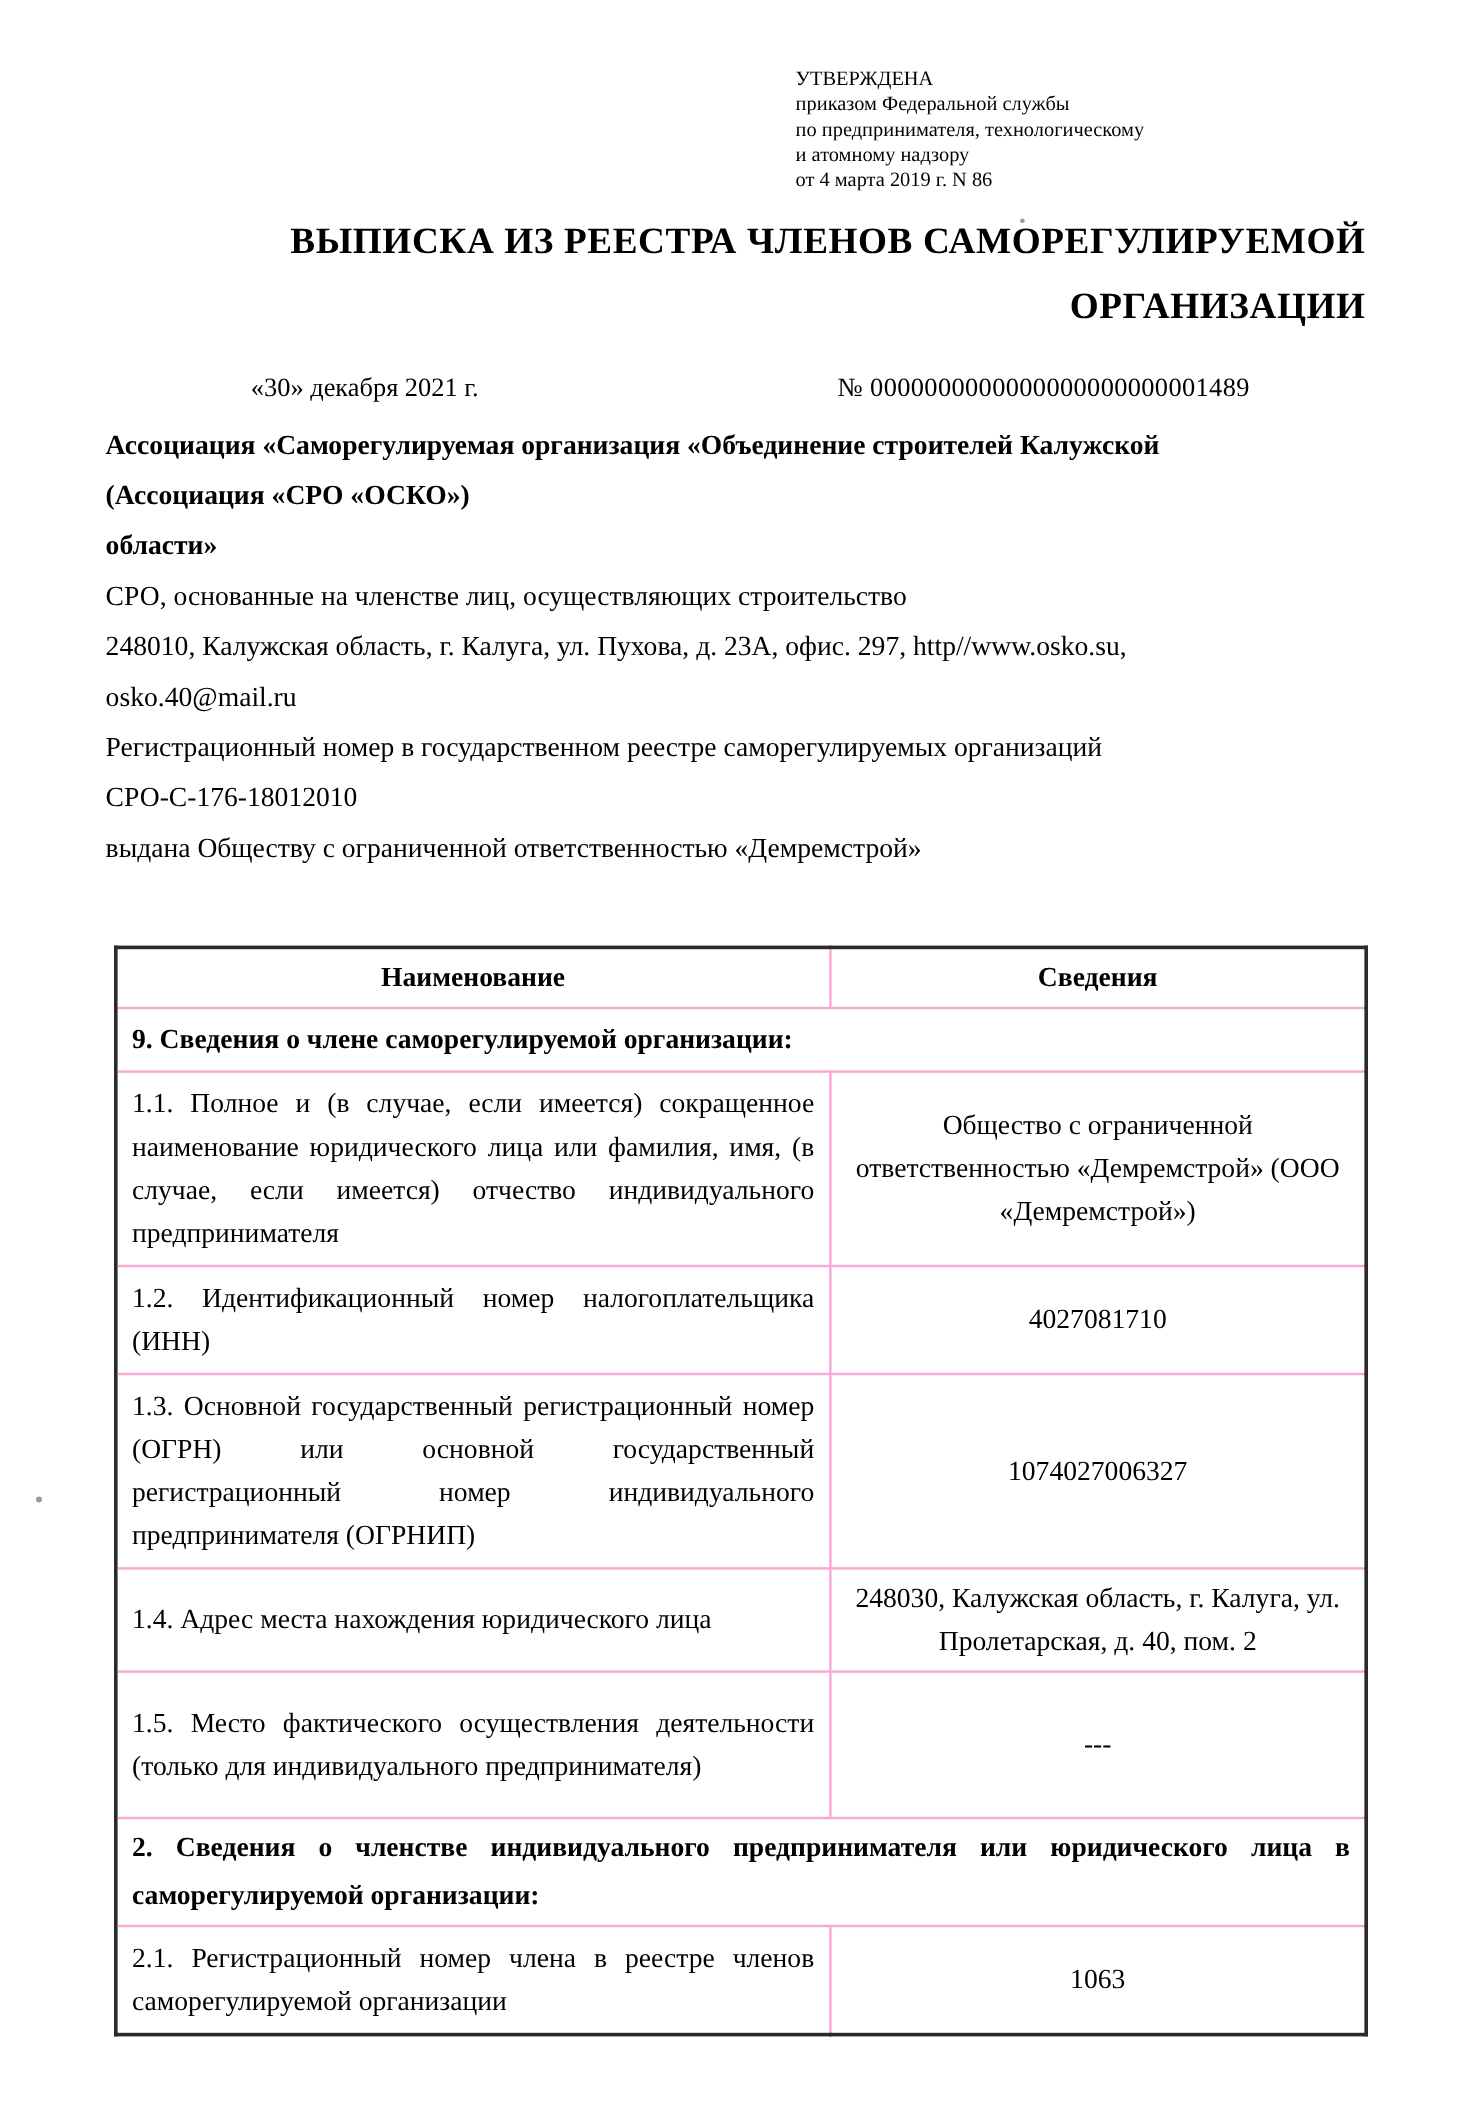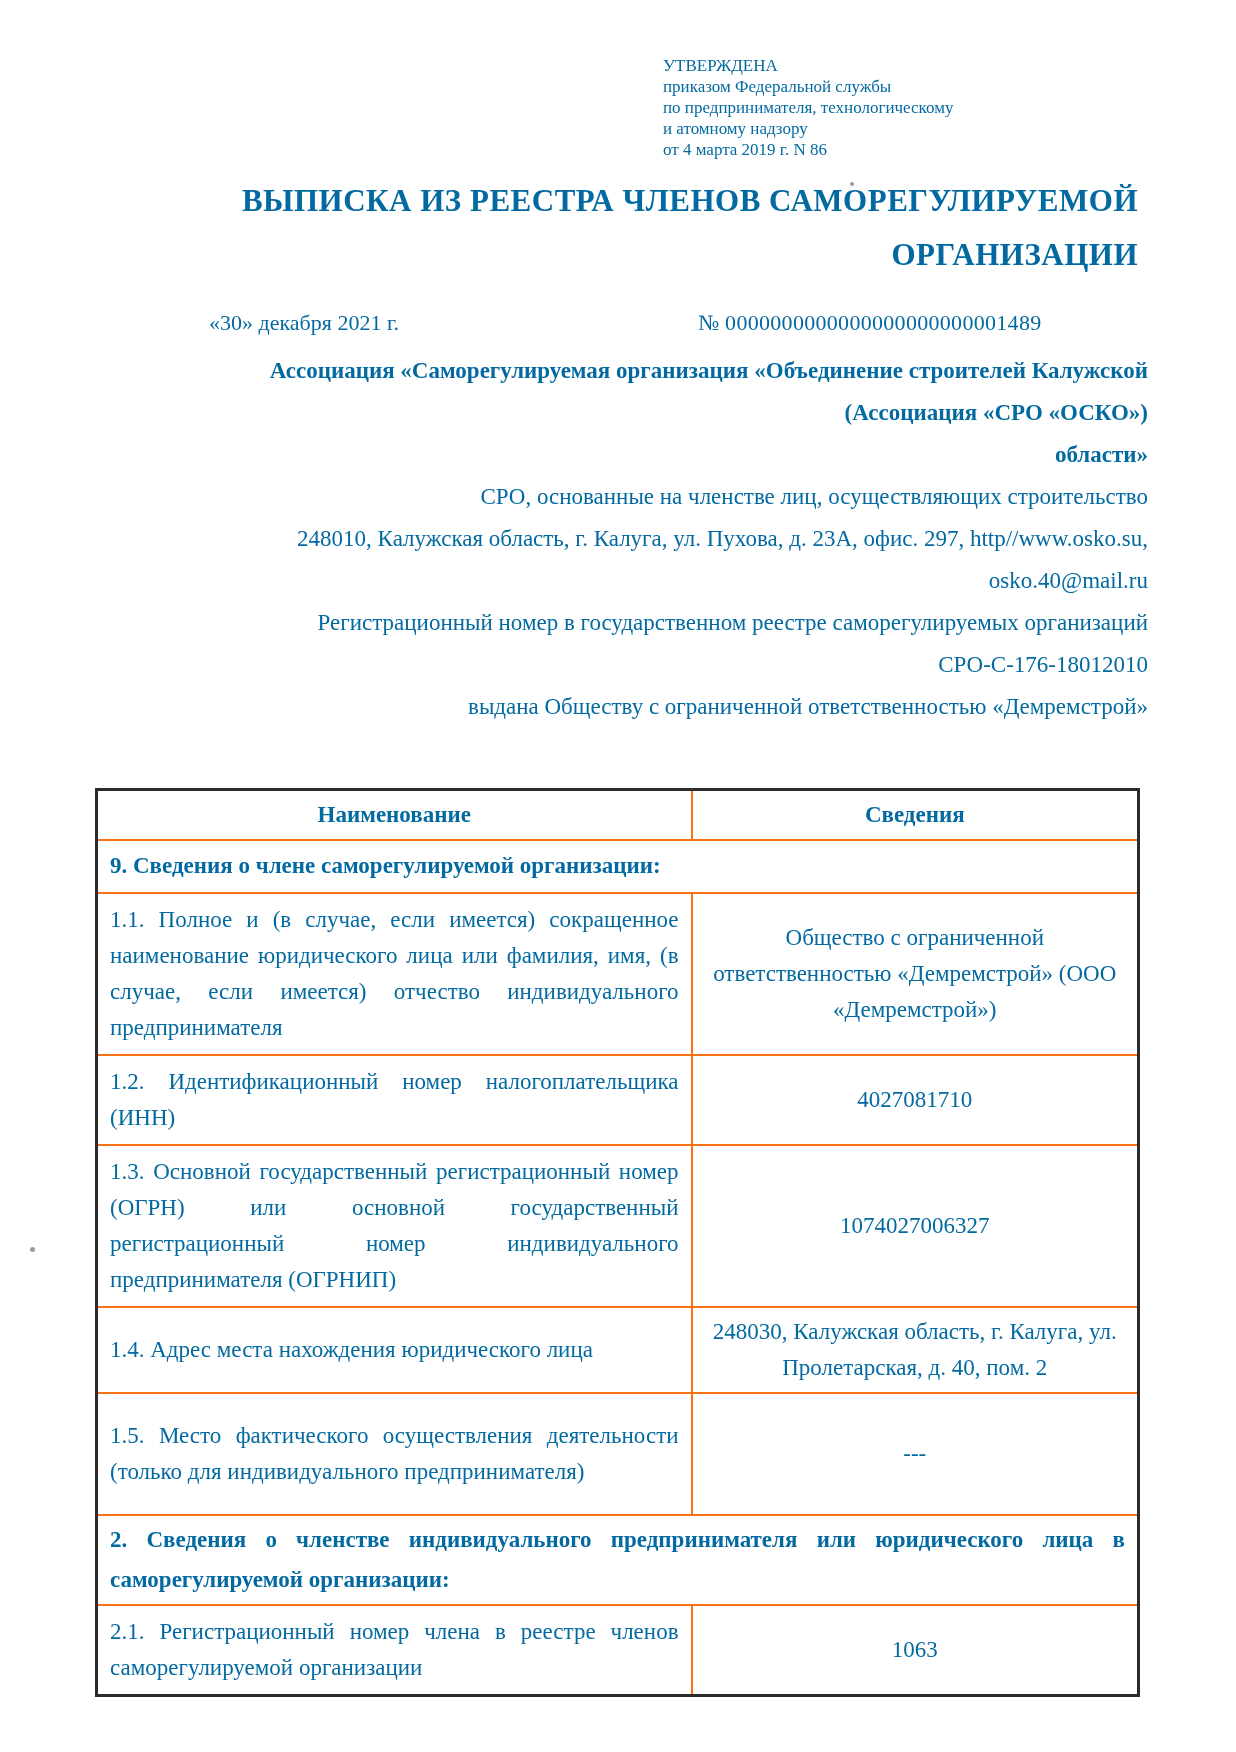--- a/index.html
+++ b/index.html
@@ -1,21 +1,21 @@
 <!DOCTYPE html>
 <html><head>
 <meta charset="utf-8">
 <style>
   html,body { margin:0; padding:0; background:#ffffff; }
   .page {
     position:relative;
     width:1236px; height:1752px;
     margin:0 auto;
     background:#ffffff;
-    color:#0369a1;
+    color:#000000;
     font-family:"Liberation Serif","DejaVu Serif",serif;
     box-sizing:border-box;
     padding-top:55px;
     overflow:hidden;
   }
   .approval {
     margin-left:663px;
     font-size:17px;
     line-height:21px;
     width:480px;
@@ -32,34 +32,34 @@
   .meta {
     position:relative;
     margin-top:28px;
     height:34px;
     font-size:22px;
   }
   .meta-date { position:absolute; left:209px; top:0; }
   .meta-number { position:absolute; left:698px; top:0; letter-spacing:0.3px; }
   .lead { margin:6px auto 0; width:1060px; }
   .lead div {
-    text-align:right;
+    text-align:left;
     font-size:23px;
     line-height:42px;
   }
   .b { font-weight:bold; }
   .doc-table {
     margin:60px 0 0 95px;
     width:1042px;
     border-collapse:collapse;
     table-layout:fixed;
     border:3px solid #2b2b2b;
   }
   .doc-table td {
-    border:2px solid #f97316;
+    border:2px solid #f9a8d4;
     box-sizing:border-box;
     vertical-align:middle;
     overflow:hidden;
   }
   .col-name { width:595px; }
   .col-info { width:447px; }
   .hrow td {
     font-weight:bold;
     text-align:center;
     font-size:23px;

